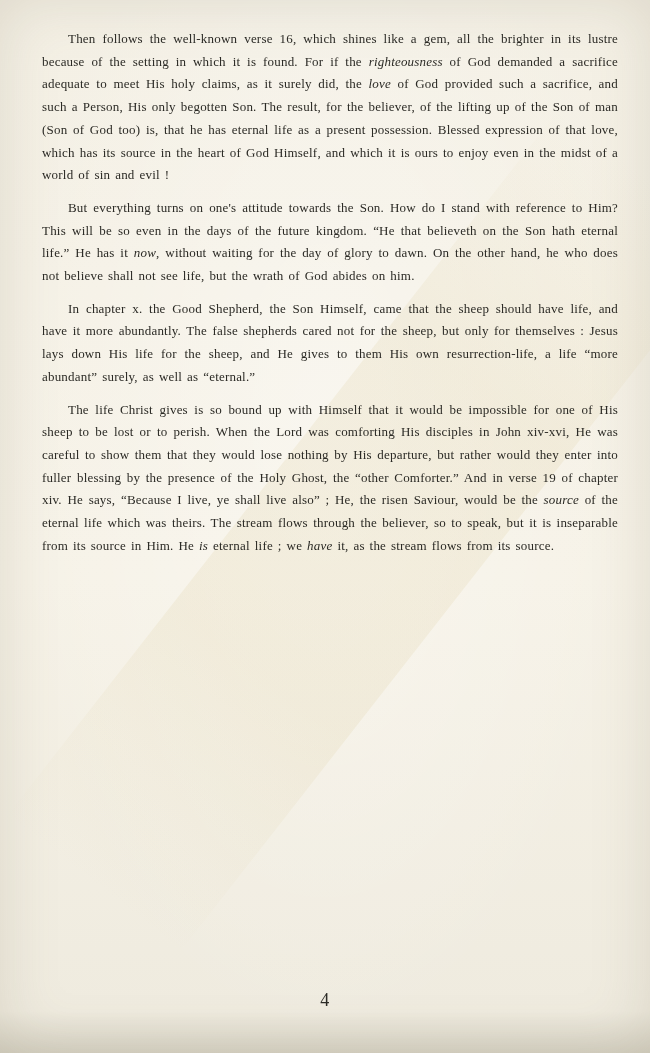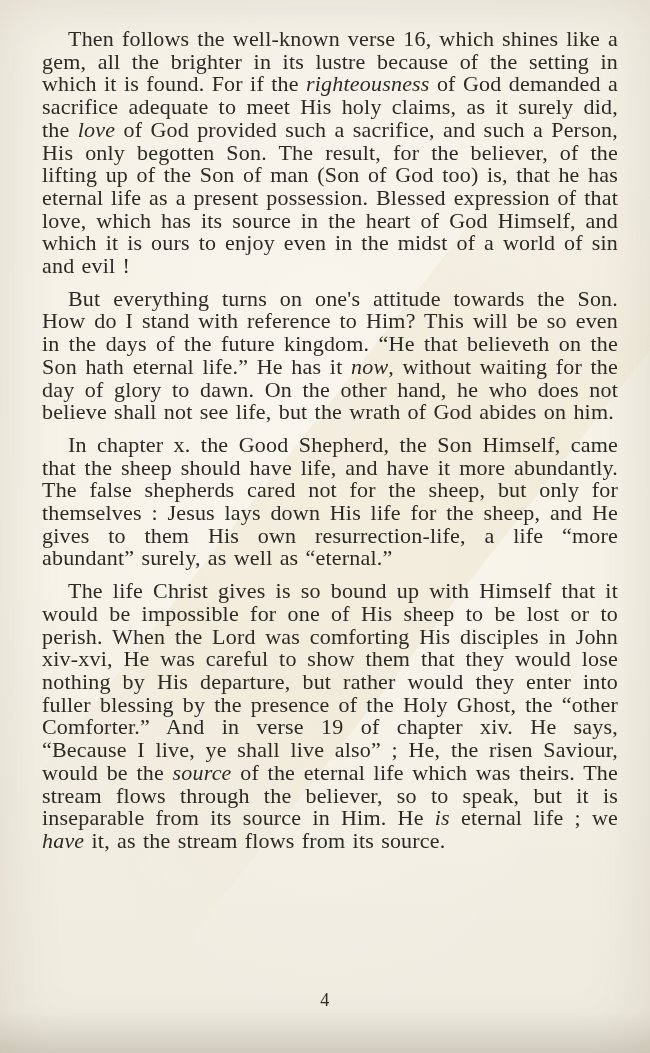--- a/index.html
+++ b/index.html
@@ -35,21 +35,21 @@
       rgba(214,196,140,0.16) 70%,
       rgba(214,196,140,0) 100%);
     pointer-events: none;
   }
   .text-block {
     position: absolute;
     left: 42px;
     right: 32px;
     top: 28px;
     text-align: justify;
-    font-size: 22px;
+    font-size: 13px;
     line-height: 22.7px;
     letter-spacing: 0.2px;
     word-spacing: 1.5px;
   }
   .text-block p {
     margin: 0 0 10px 0;
     text-indent: 26px;
   }
   .text-block em {
     font-style: italic;

